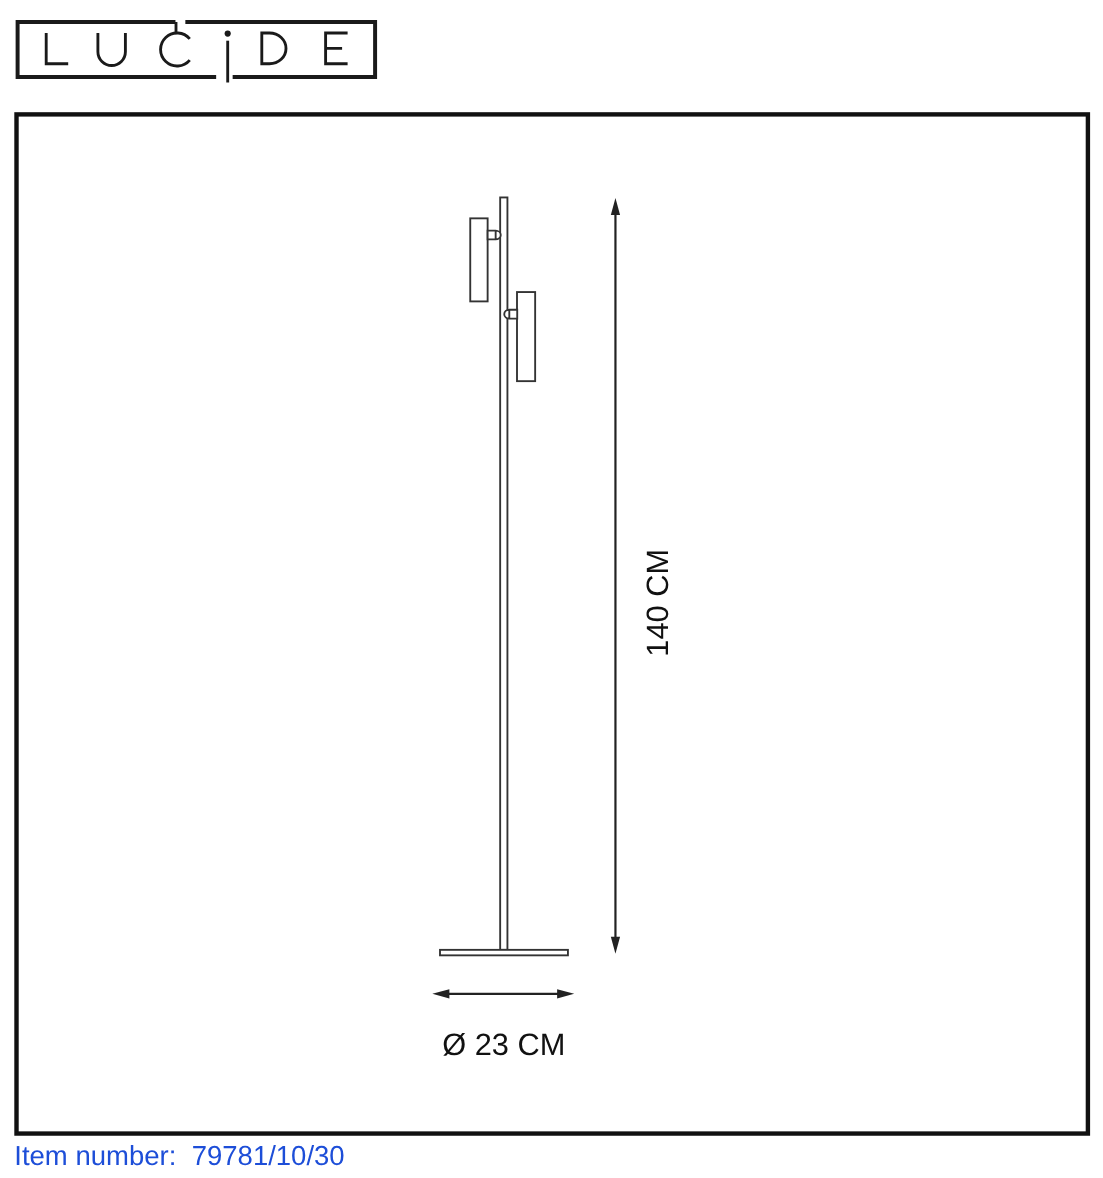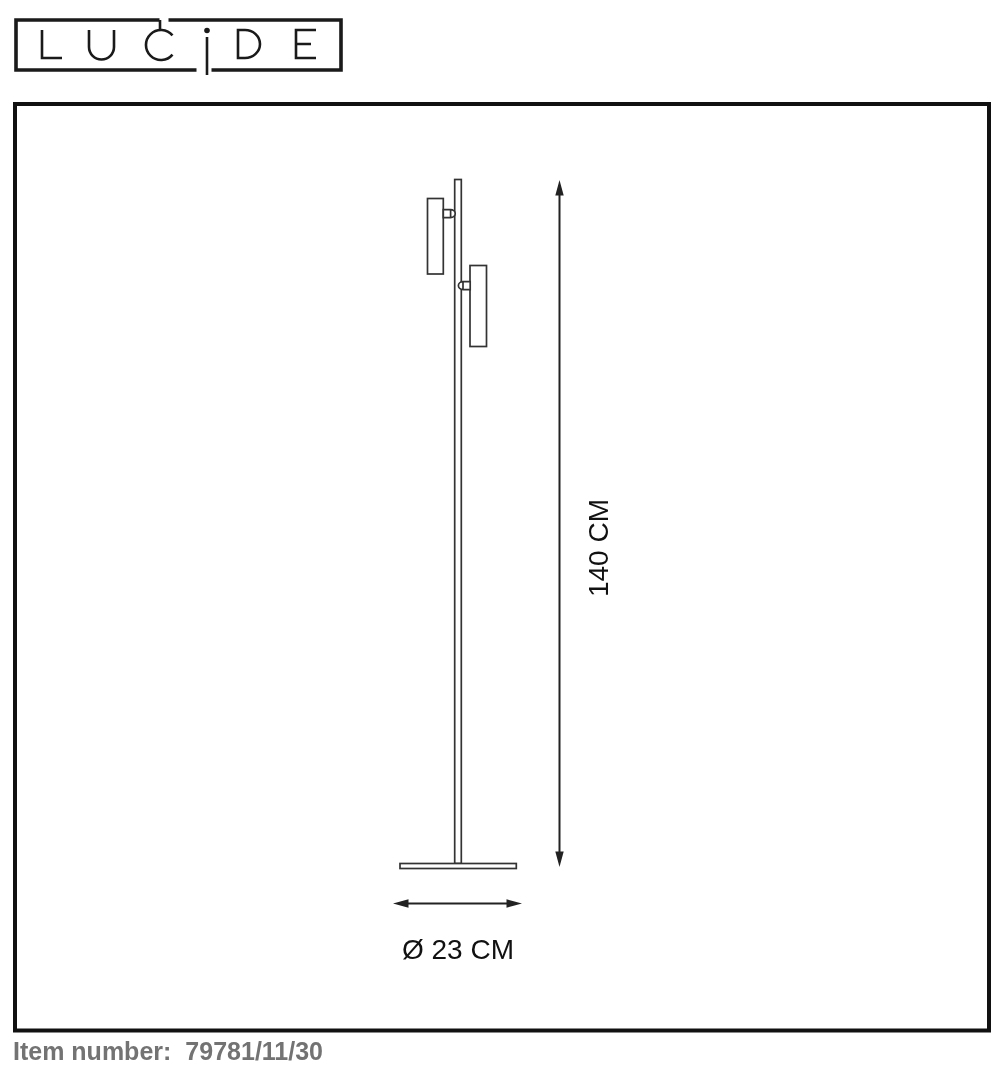--- a/index.html
+++ b/index.html
@@ -34,23 +34,22 @@
   }
   .item-number {
     position: absolute;
     left: 13px;
     top: 1038px;
     display: flex;
     align-items: baseline;
     gap: 14px;
     font-size: 25px;
     line-height: 26px;
-    color: #737373;
+    color: #1d4ed8;
     letter-spacing: 0px;
-    font-weight: bold;
   }
   .dim-label {
     font-size: 28px;
     fill: #111111;
     font-family: "Liberation Sans", "DejaVu Sans", sans-serif;
   }
 </style>
 </head>
 <body>
 
@@ -107,16 +106,16 @@
     <g>
       <line x1="406" y1="903.5" x2="509" y2="903.5" stroke="#222222" stroke-width="2"></line>
       <polygon points="393,903.5 408.5,899.3 408.5,907.7" fill="#222222"></polygon>
       <polygon points="522,903.5 506.5,899.3 506.5,907.7" fill="#222222"></polygon>
       <text class="dim-label" x="458" y="959" text-anchor="middle">Ø 23 CM</text>
     </g>
   </svg>
 
   <div class="item-number">
     <span>Item number:</span>
-    <span>79781/11/30</span>
+    <span>79781/10/30</span>
   </div>
 
 </div>
 
 </body></html>

